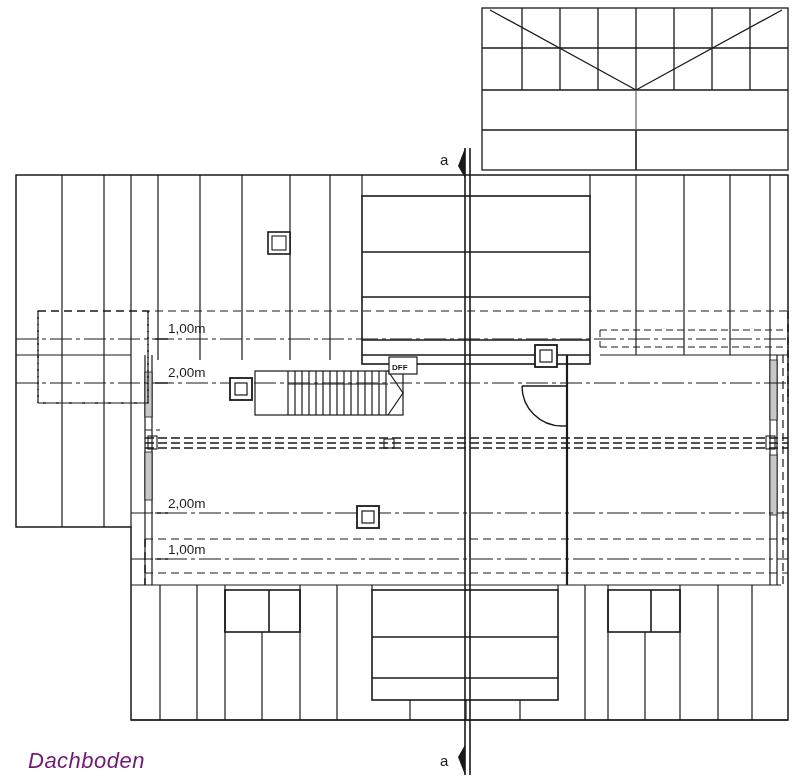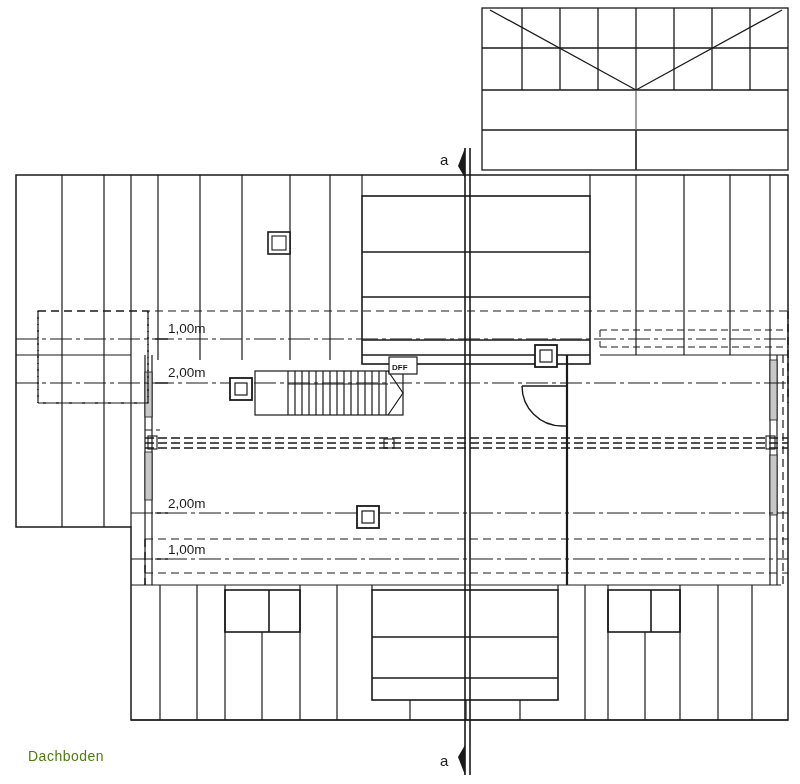--- a/index.html
+++ b/index.html
@@ -22,25 +22,26 @@
     left: 0;
     top: 0;
     width: 800px;
     height: 784px;
     display: block;
   }
   .plan-title {
     position: absolute;
     left: 28px;
     top: 748px;
-    font-size: 14px;
+    font-size: 22px;
     letter-spacing: 0.5px;
-    color: #4d7c0f;
+    color: #701a75;
     font-family: "Liberation Sans", sans-serif;
     white-space: nowrap;
+    font-style: italic;
   }
   text {
     font-family: "Liberation Sans", sans-serif;
     fill: #1a1a1a;
   }
   .dim-text { font-size: 13.5px; }
   .sec-text { font-size: 15px; font-weight: 400; }
   .dff-text { font-size: 8px; font-weight: bold; }
 </style>
 </head>

